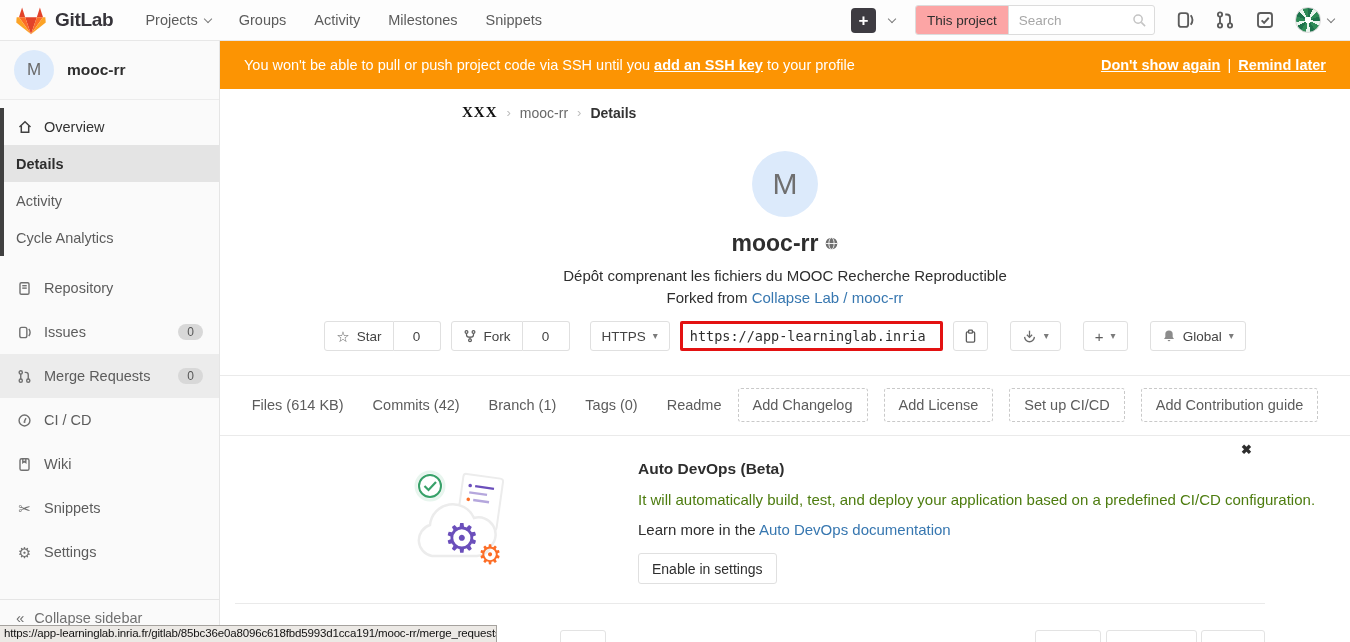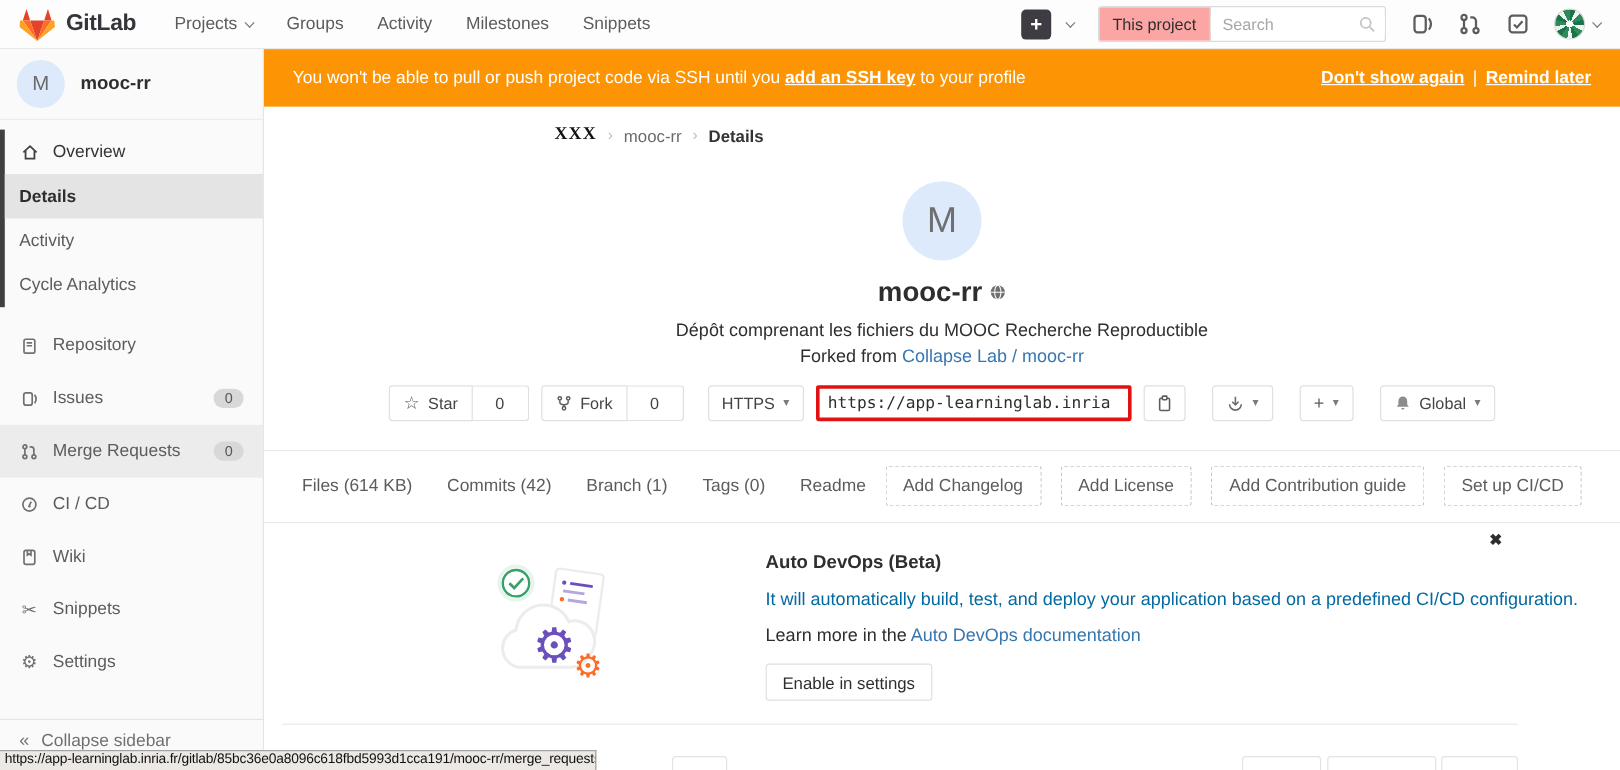--- a/index.html
+++ b/index.html
@@ -81,21 +81,21 @@
 
   .tabs-row { display:flex; align-items:center; justify-content:center; gap:29px; padding:12px 0 13px; }
   .tab-link { font-size:14.5px; color:#5c5c5c; cursor:pointer; }
   .dash-btn { border:1px dashed #c9c9c9; border-radius:3px; padding:8px 14px; font-size:14.5px; color:#5c5c5c; background:#fff; cursor:pointer; white-space:nowrap; }
   .tabs-row .gap-sm { margin-left:-13px; }
 
   .autodevops { position:relative; border-top:1px solid #eaeaea; padding:16px 0 0 188px; display:flex; }
   .ad-illu { width:120px; margin-right:110px; flex:none; }
   .ad-body { padding-top:8px; }
   .ad-title { font-size:15.5px; font-weight:700; color:#2e2e2e; }
-  .ad-text { margin-top:13px; font-size:15px; color:#0369a1; }
+  .ad-text { margin-top:13px; font-size:15px; color:#4d7c0f; }
   .ad-learn { margin-top:13px; font-size:15px; color:#2e2e2e; }
   .ad-btn { margin-top:15px; display:inline-flex; align-items:center; height:31px; border:1px solid #e0e0e0; border-radius:3px; background:#fff; padding:0 13px; font-size:14px; color:#2e2e2e; cursor:pointer; }
   .ad-close { position:absolute; top:6px; left:1021px; font-size:13px; color:#2e2e2e; cursor:pointer; font-weight:700; }
   .ad-bottom { border:none; border-top:1px solid #eaeaea; margin:19px 0 0 15px; width:1030px; }
 
   .ghost-btn { position:absolute; top:541px; height:28px; border:1px solid #e3e3e3; border-radius:3px; background:#fff; }
 
   
   .statusbar { position:absolute; left:0; bottom:0; width:497px; height:17px; background:#ece9e5; border-top:1px solid #a5a29e; border-right:1px solid #a5a29e; font-size:11.5px; color:#111; padding:1px 3px 0 4px; white-space:nowrap; overflow:hidden; z-index:50; letter-spacing:-0.15px; }
 
@@ -370,22 +370,22 @@
       <hr class="hr">
 
       <div class="tabs-row">
         <span class="tab-link">Files (614 KB)</span>
         <span class="tab-link">Commits (42)</span>
         <span class="tab-link">Branch (1)</span>
         <span class="tab-link">Tags (0)</span>
         <span class="tab-link">Readme</span>
         <span class="dash-btn gap-sm">Add Changelog</span>
         <span class="dash-btn gap-sm">Add License</span>
+        <span class="dash-btn gap-sm">Set up CI/CD</span>
         <span class="dash-btn gap-sm">Add Contribution guide</span>
-        <span class="dash-btn gap-sm">Set up CI/CD</span>
       </div>
 
       <div class="autodevops">
         <div class="ad-illu">
           <svg width="120" height="122" viewBox="0 0 120 122">
             <g transform="rotate(8 72 50)">
               <rect x="52" y="24" width="40" height="52" rx="3" fill="#fff" stroke="#ececec" stroke-width="2"></rect>
               <circle cx="60" cy="35" r="1.8" fill="#6b4fbb"></circle>
               <line x1="65" y1="35" x2="84" y2="35" stroke="#6b4fbb" stroke-width="2.4"></line>
               <line x1="60" y1="42" x2="78" y2="42" stroke="#b5a7dd" stroke-width="2.4"></line>

